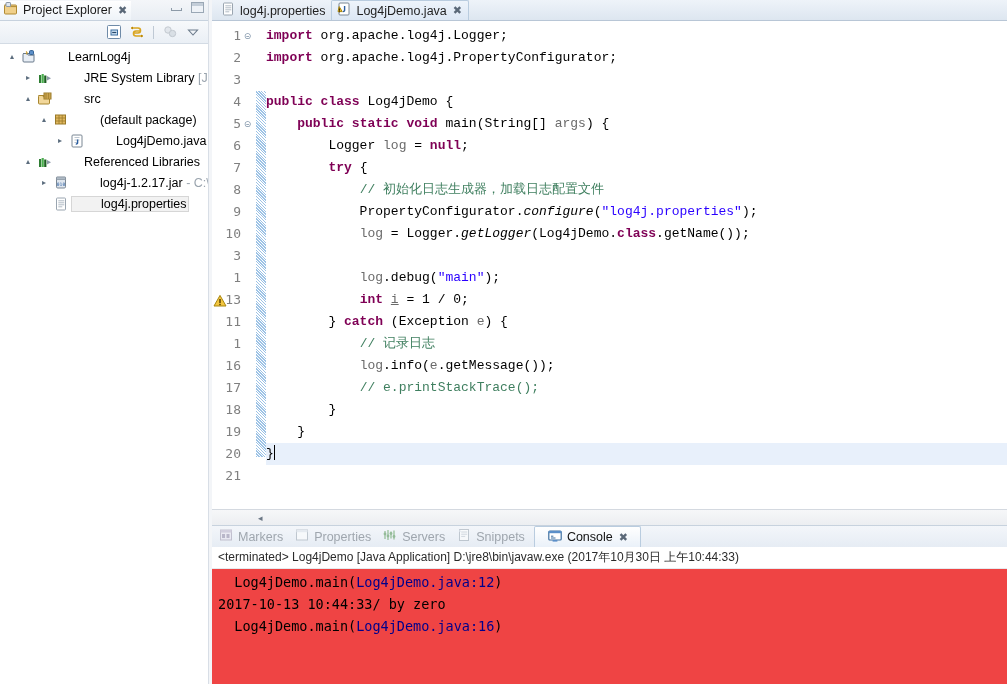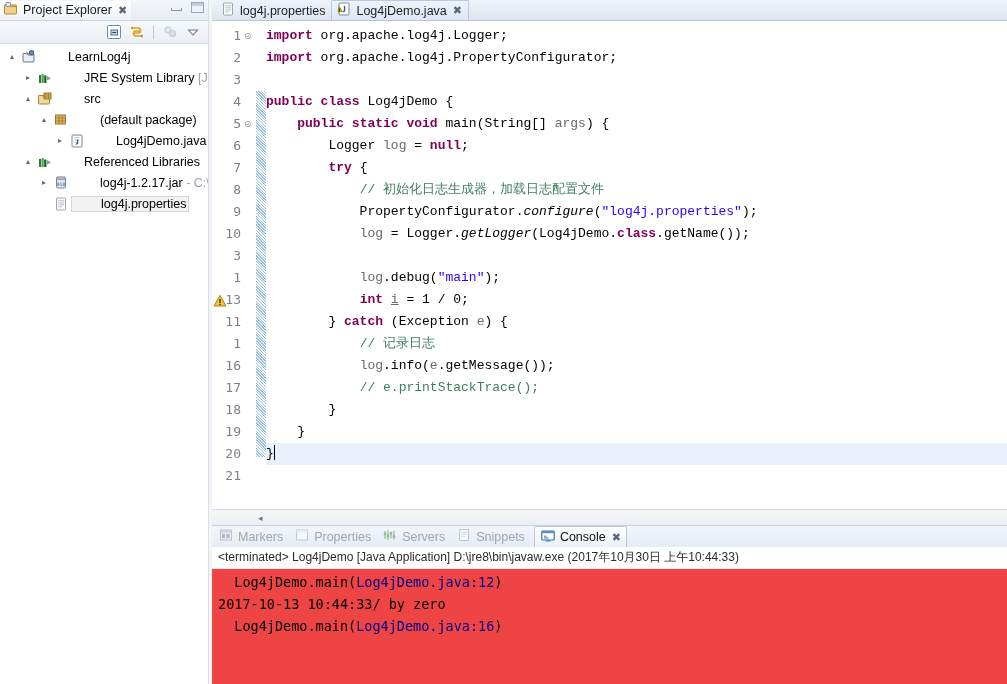--- a/index.html
+++ b/index.html
@@ -282,21 +282,21 @@
     height: 20px;
     white-space: nowrap;
   }
   .bt-tab.active {
     color: #111;
     background: linear-gradient(to bottom, #ffffff 0%, #eaf1f9 100%);
     border-top: 1px solid #b9ccdf;
     border-left: 1px solid #b9ccdf;
     border-right: 1px solid #b9ccdf;
     border-radius: 2px 2px 0 0;
-    padding: 0 5px;
+    padding: 0 12px;
     margin-left: -2px;
   }
   #console-header {
     font-size: 12px;
     color: #2b2b2b;
     padding: 2px 16px 2px 6px;
     background: #ffffff;
     white-space: nowrap;
     border-bottom: 1px solid #e6eaef;
   }

